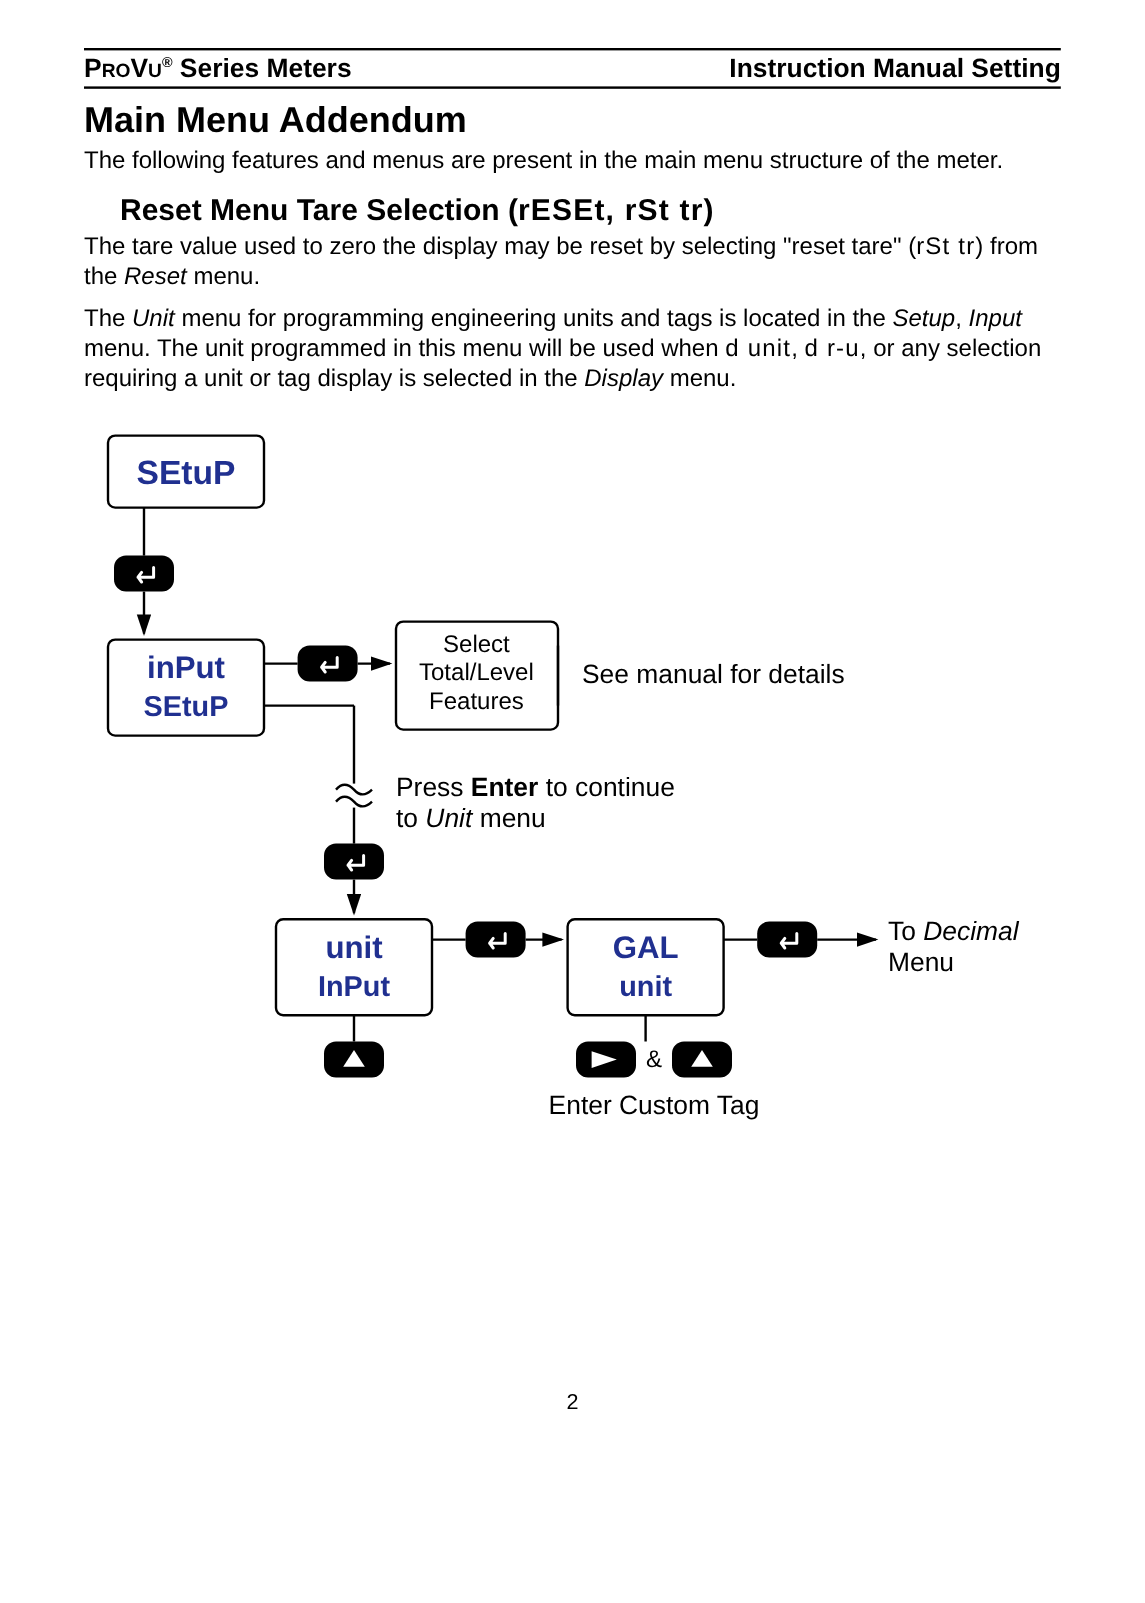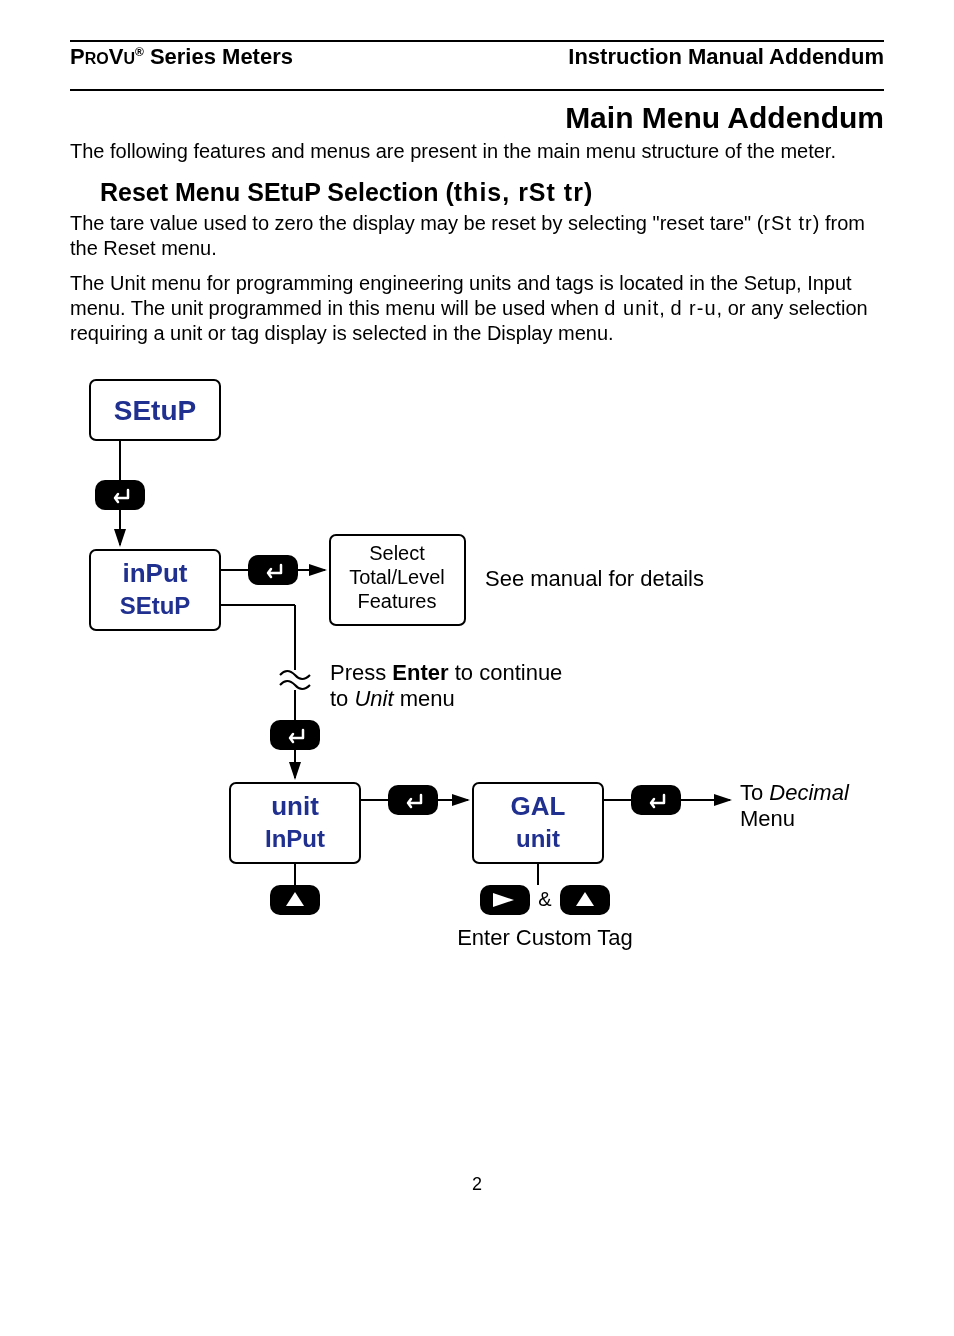--- a/index.html
+++ b/index.html
@@ -18,70 +18,69 @@
     border-top: 2px solid #000;
     margin-bottom: 2px;
   }
   .header-line {
     display: flex;
     justify-content: space-between;
     align-items: baseline;
     font-size: 22px;
     font-weight: bold;
     border-bottom: 2px solid #000;
-    padding-bottom: 19px;
+    padding-bottom: 2px;
     margin-bottom: 10px;
   }
   .header-left { font-variant: normal; }
   .sup { font-size: 12px; vertical-align: super; }
   h1 {
     font-size: 30px;
     margin: 6px 0 4px 0;
     font-weight: bold;
-    text-align: right;
   }
   p.body {
     font-size: 20px;
     line-height: 1.25;
     margin: 4px 0 10px 0;
   }
   h2 {
     font-size: 25px;
     margin: 14px 0 4px 30px;
     font-weight: bold;
   }
   .seg { font-family: Arial, sans-serif; letter-spacing: 1px; }
-  .italic { }
+  .italic { font-style: italic; }
   .diagram-wrap {
     margin-top: 24px;
   }
   .page-num {
     text-align: center;
     font-size: 18px;
     margin-top: 180px;
   }
   svg text { font-family: Arial, Helvetica, sans-serif; }
 </style>
 </head>
 <body>
 
 <div class="page">
   <div class="top-rule"></div>
   <div class="header-line">
     <span class="header-left">
       <span>P</span><span style="font-size:16px;">RO</span><span>V</span><span style="font-size:16px;">U</span><span class="sup">®</span><span> Series Meters</span>
     </span>
-    <span>Instruction Manual Addendum</span>
+    <span>Instruction Manual Setting</span>
   </div>
 
   <h1>Main Menu Addendum</h1>
   <p class="body">The following features and menus are present in the main menu structure of the meter.</p>
 
   <h2>
-    <span>Reset Menu SEtuP Selection (</span><span class="seg">this, rSt  tr</span><span>)</span>
+    <span>Reset Menu Tare Selection (</span><span class="seg">rESEt, rSt  tr</span><span>)</span>
   </h2>
   <p class="body">
     <span>The tare value used to zero the display may be reset by selecting "reset tare" (</span><span class="seg">rSt  tr</span><span>) from the </span><span class="italic">Reset</span><span> menu.</span>
   </p>
 
   <p class="body">
     <span>The </span><span class="italic">Unit</span><span> menu for programming engineering units and tags is located in the </span><span class="italic">Setup</span><span>, </span><span class="italic">Input</span><span> menu. The unit programmed in this menu will be used when </span><span class="seg">d unit</span><span>, </span><span class="seg">d r-u</span><span>, or any selection requiring a unit or tag display is selected in the </span><span class="italic">Display</span><span> menu.</span>
   </p>
 
   <div class="diagram-wrap">

